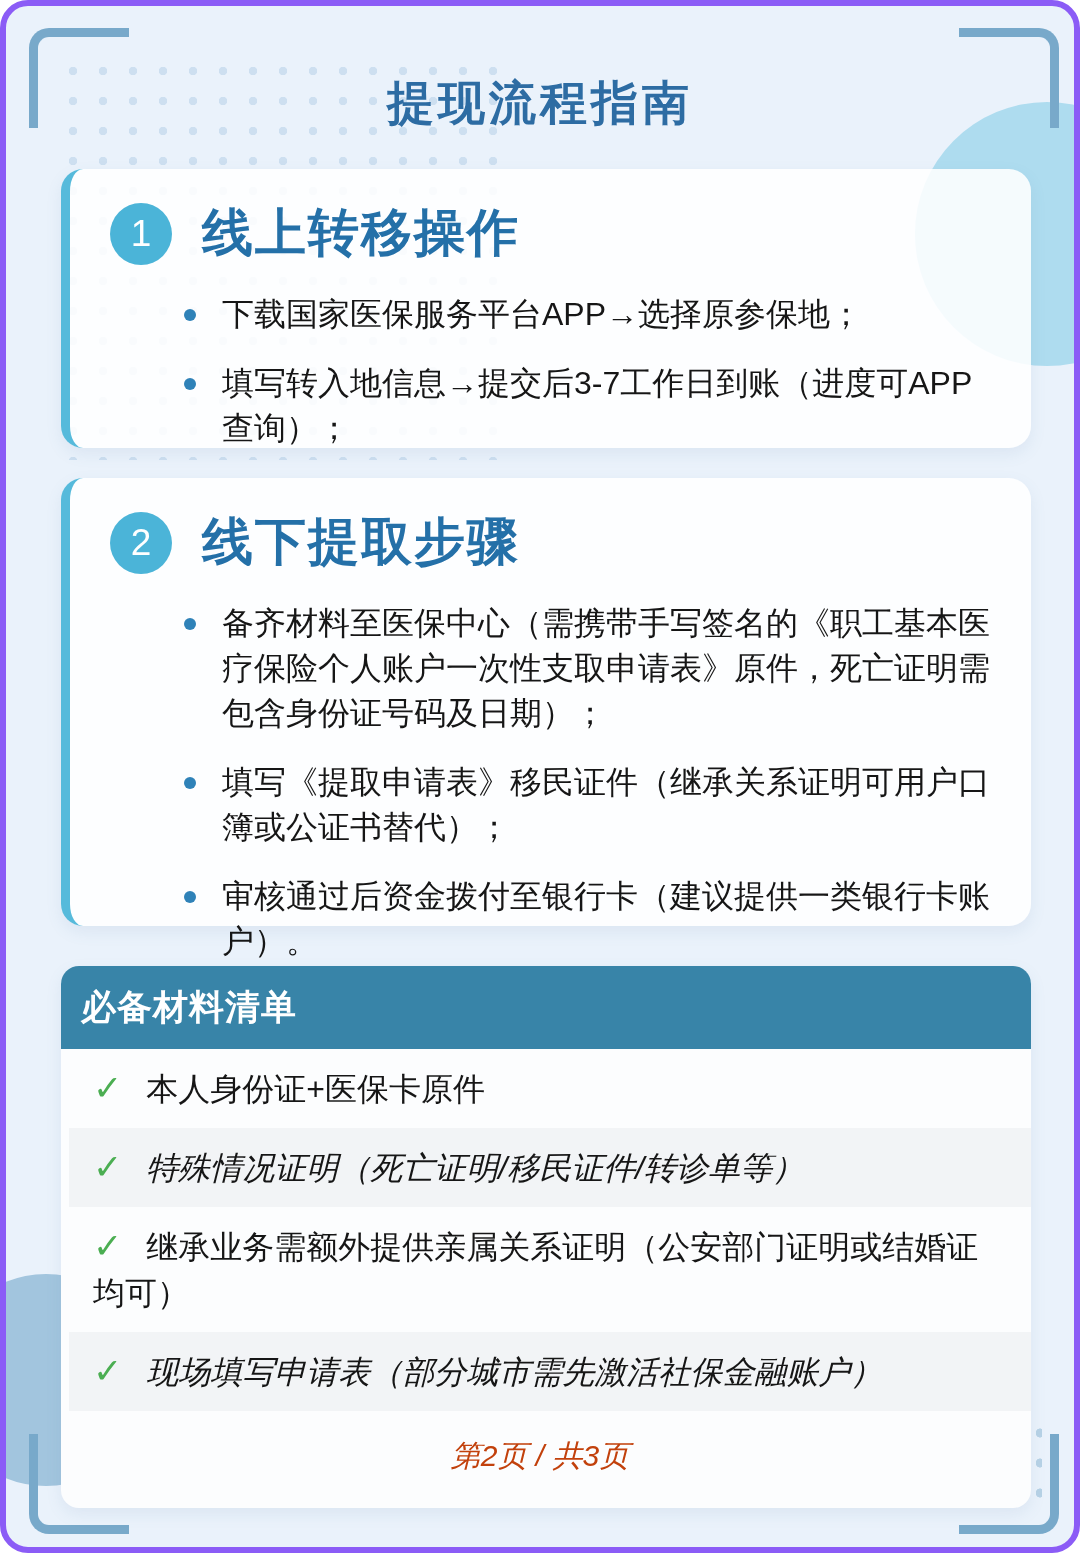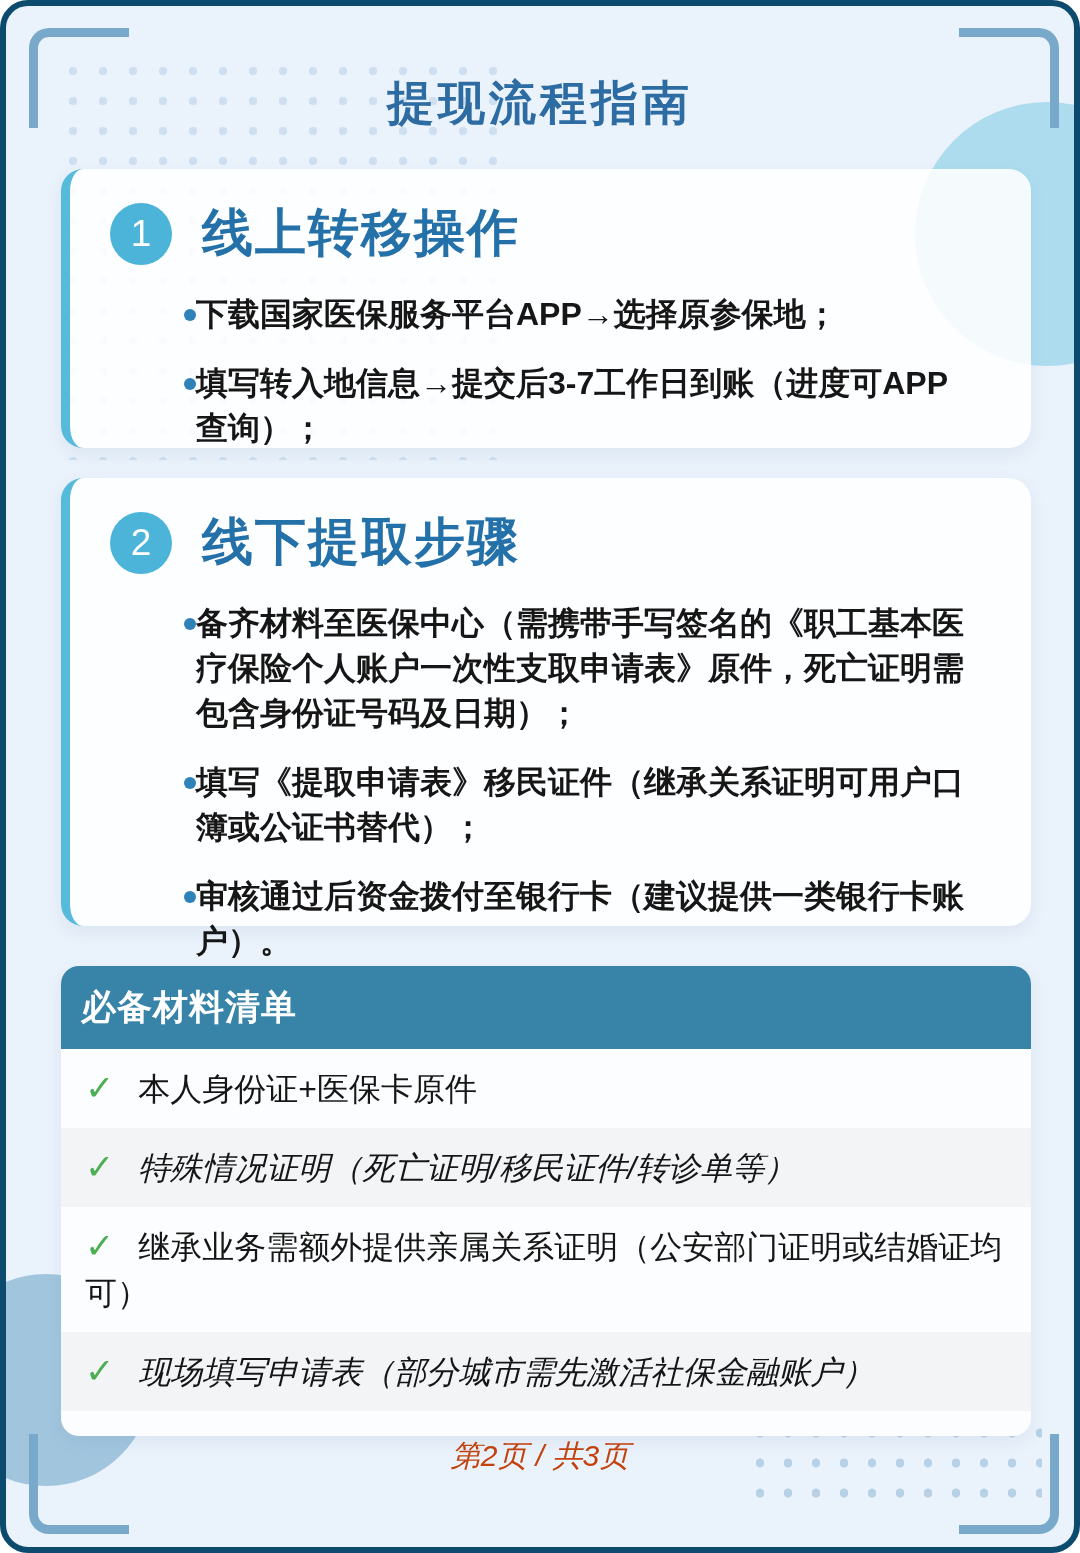--- a/index.html
+++ b/index.html
@@ -6,21 +6,21 @@
   html, body { width: 1080px; height: 1553px; }
   body {
     background: #ffffff;
     font-family: "Liberation Sans", "DejaVu Sans", sans-serif;
     position: relative;
     overflow: hidden;
   }
   .frame {
     position: absolute;
     inset: 0;
-    border: 6px solid #0c4a6e;
+    border: 6px solid #8b5cf6;
     border-radius: 28px;
     background: #eaf2fb;
     overflow: hidden;
   }
   
   .dots {
     position: absolute;
     background-image: radial-gradient(#cddff0 4px, rgba(0,0,0,0) 4.5px);
     background-size: 30px 30px;
   }
@@ -70,34 +70,34 @@
     border-radius: 50%;
     background: #4bb4d8;
     color: #ffffff;
     font-size: 37px;
     font-weight: 400;
     display: flex; align-items: center; justify-content: center;
     flex: 0 0 62px;
   }
   .card-head h2 { font-size: 51px; font-weight: 700; color: #2470a8; letter-spacing: 2px; }
   .card ul { list-style: none; margin-left: 96px; }
-  .card li { display: flex; margin-top: 24px; font-weight: bold; }
+  .card li { display: flex; gap: 26px; margin-top: 24px; }
   .card li .dot {
     width: 12px; height: 12px; border-radius: 50%;
     background: #2f82b8; margin-top: 17px; flex: 0 0 12px;
   }
   .card li p {
     font-size: 32px; line-height: 45px; color: #161616; max-width: 768px;
   }
 
   
   .checklist {
     position: absolute;
     left: 55px; top: 960px;
-    width: 970px; height: 470px;
+    width: 970px; height: 542px;
     border-radius: 18px;
     overflow: hidden;
     background: #fcfdfe;
     box-shadow: 0 6px 16px rgba(90,130,170,0.10);
   }
   .checklist header {
     height: 83px;
     background: #3884a8;
     color: #ffffff;
     font-size: 35px;
@@ -105,20 +105,21 @@
     display: flex; align-items: center;
     padding-left: 20px;
     letter-spacing: 1px;
   }
   .checklist .row {
     padding: 16px 24px;
     font-size: 32px;
     line-height: 46px;
     color: #161616;
     background: #fcfdfe;
+    margin-left: 8px;
   }
   .checklist .row.alt { background: #f2f4f6; font-style: italic; }
   .checklist .check {
     color: #4bae52;
     font-size: 35px;
     font-weight: 700;
     margin-right: 24px;
   }
 
   .footer {

